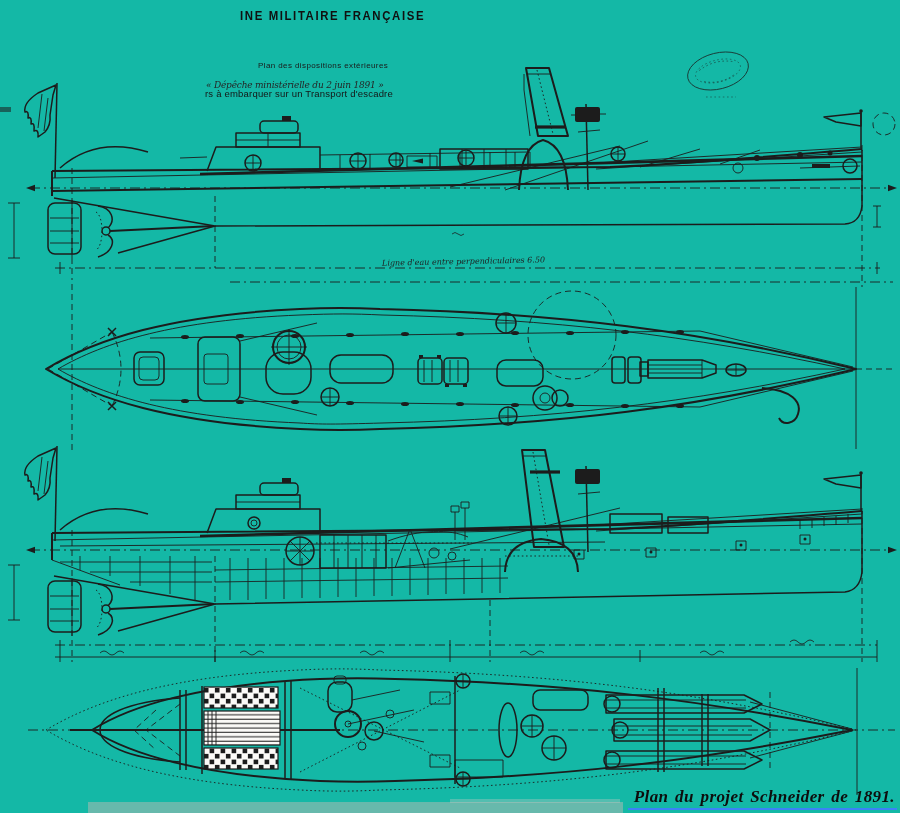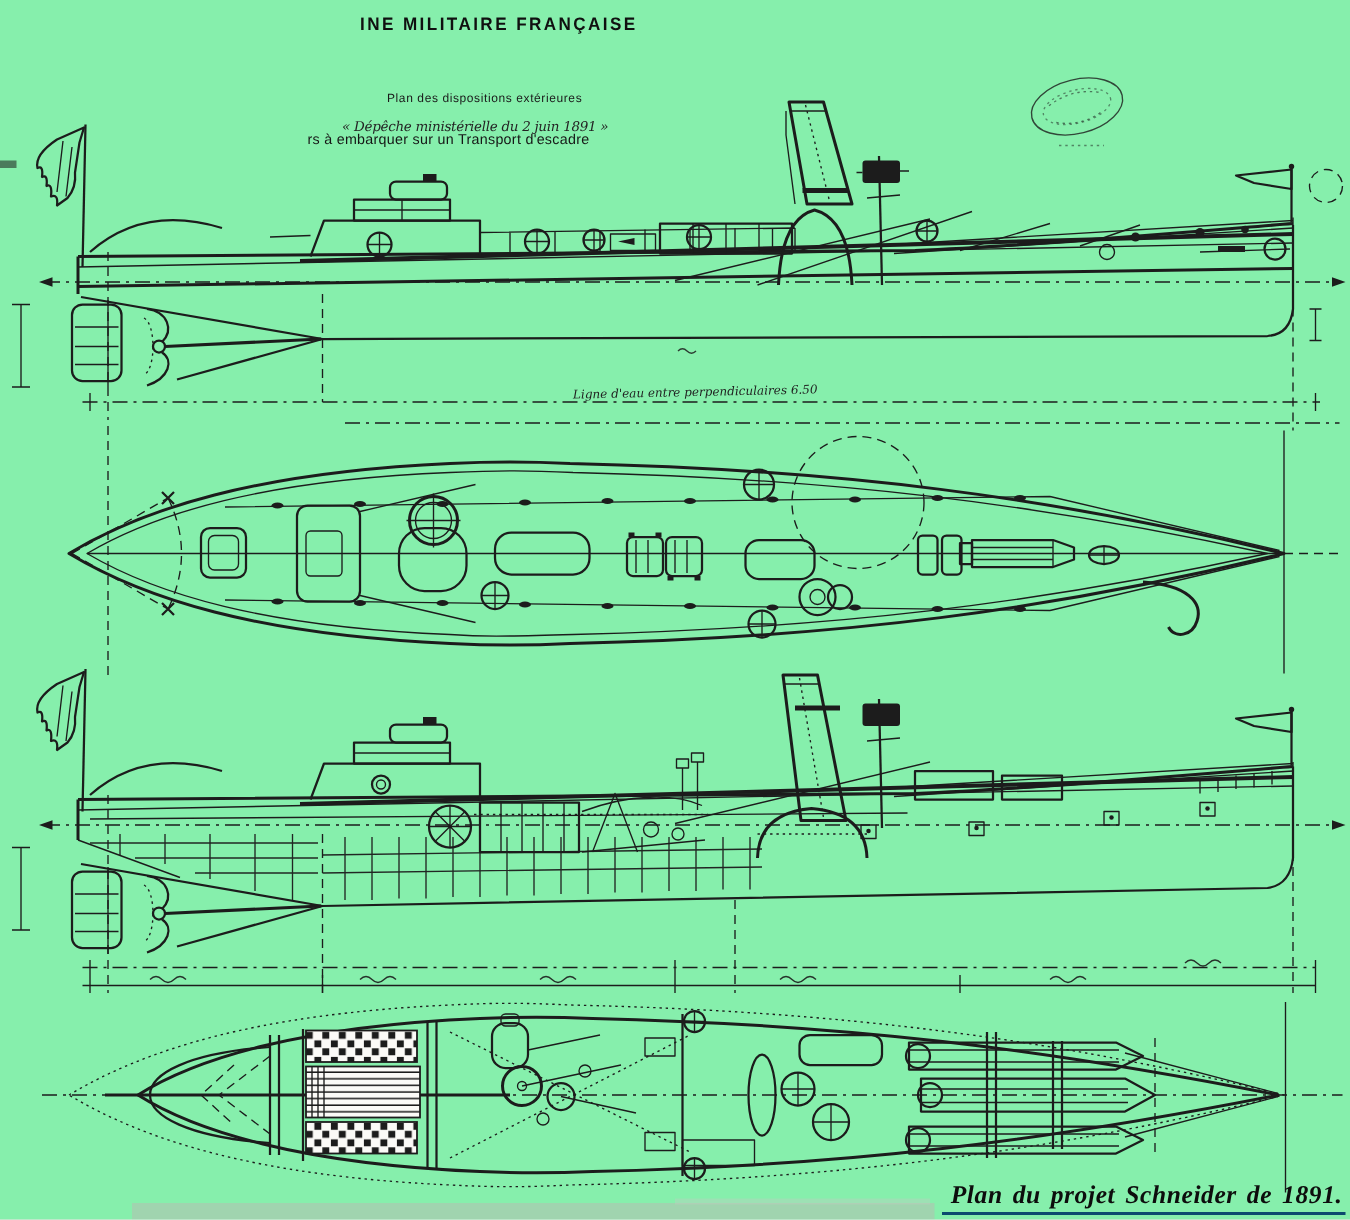--- a/index.html
+++ b/index.html
@@ -1,27 +1,27 @@
 <!DOCTYPE html>
 <html><head>
 <meta charset="utf-8">
 <style>
   html,body{margin:0;padding:0;background:#e8e8e4;}
-  #sheet{position:relative;width:900px;height:813px;background:#86efac;overflow:hidden;
+  #sheet{position:relative;width:900px;height:813px;background:#14b8a6;overflow:hidden;
          font-family:"Liberation Sans",sans-serif;}
   #sheet svg{position:absolute;left:0;top:0;}
   .abs{position:absolute;white-space:nowrap;}
   .t1{left:240px;top:9px;font:700 12px/1.2 "Liberation Sans",sans-serif;letter-spacing:1.7px;
       color:#101010;transform:scaleX(.95);transform-origin:left top;}
   .t2{left:205px;top:40px;font:400 9.5px/1.2 "Liberation Sans",sans-serif;letter-spacing:.2px;color:#151515;margin-top:48px;}
   .t3{left:216px;top:61px;font:400 8px/1.2 "Liberation Sans",sans-serif;letter-spacing:.4px;color:#1a1a1a;padding-left:42px;}
-  .t4{left:206px;top:80px;font:italic 9px/1.2 "DejaVu Serif",serif;letter-spacing:-.2px;color:#242424;margin-left:22px;}
+  .t4{left:206px;top:80px;font:italic 9px/1.2 "DejaVu Serif",serif;letter-spacing:-.2px;color:#242424;}
   .wl{left:382px;top:257px;font:italic 8px/1.2 "DejaVu Serif",serif;color:#1f1f1f;transform:rotate(-1.2deg);}
   .caption{right:3px;bottom:3px;font:italic 700 17px/1.25 "Liberation Serif",serif;color:#0d0d0d;
-           border-bottom:2px solid #0c4a6e;padding:0 2px 1px 6px;letter-spacing:.4px;word-spacing:2px;}
+           border-bottom:2px solid #3b82f6;padding:0 2px 1px 6px;letter-spacing:.4px;word-spacing:2px;}
   .s1{fill:none;stroke:#1c1c1c;stroke-width:.9;stroke-linejoin:round;}
   .s15{fill:none;stroke:#1c1c1c;stroke-width:1.5;stroke-linejoin:round;}
   .s2{fill:none;stroke:#1c1c1c;stroke-width:2;stroke-linejoin:round;}
   .s25{fill:none;stroke:#1c1c1c;stroke-width:2.6;}
   .s3{fill:none;stroke:#1c1c1c;stroke-width:3.2;}
   .fl{fill:#1c1c1c;stroke:none;}
   .dash{stroke-dasharray:10 4 2 4;}
   .dsh{stroke-dasharray:6 4;}
   .dot{stroke-dasharray:1.6 2.6;}
 </style>

